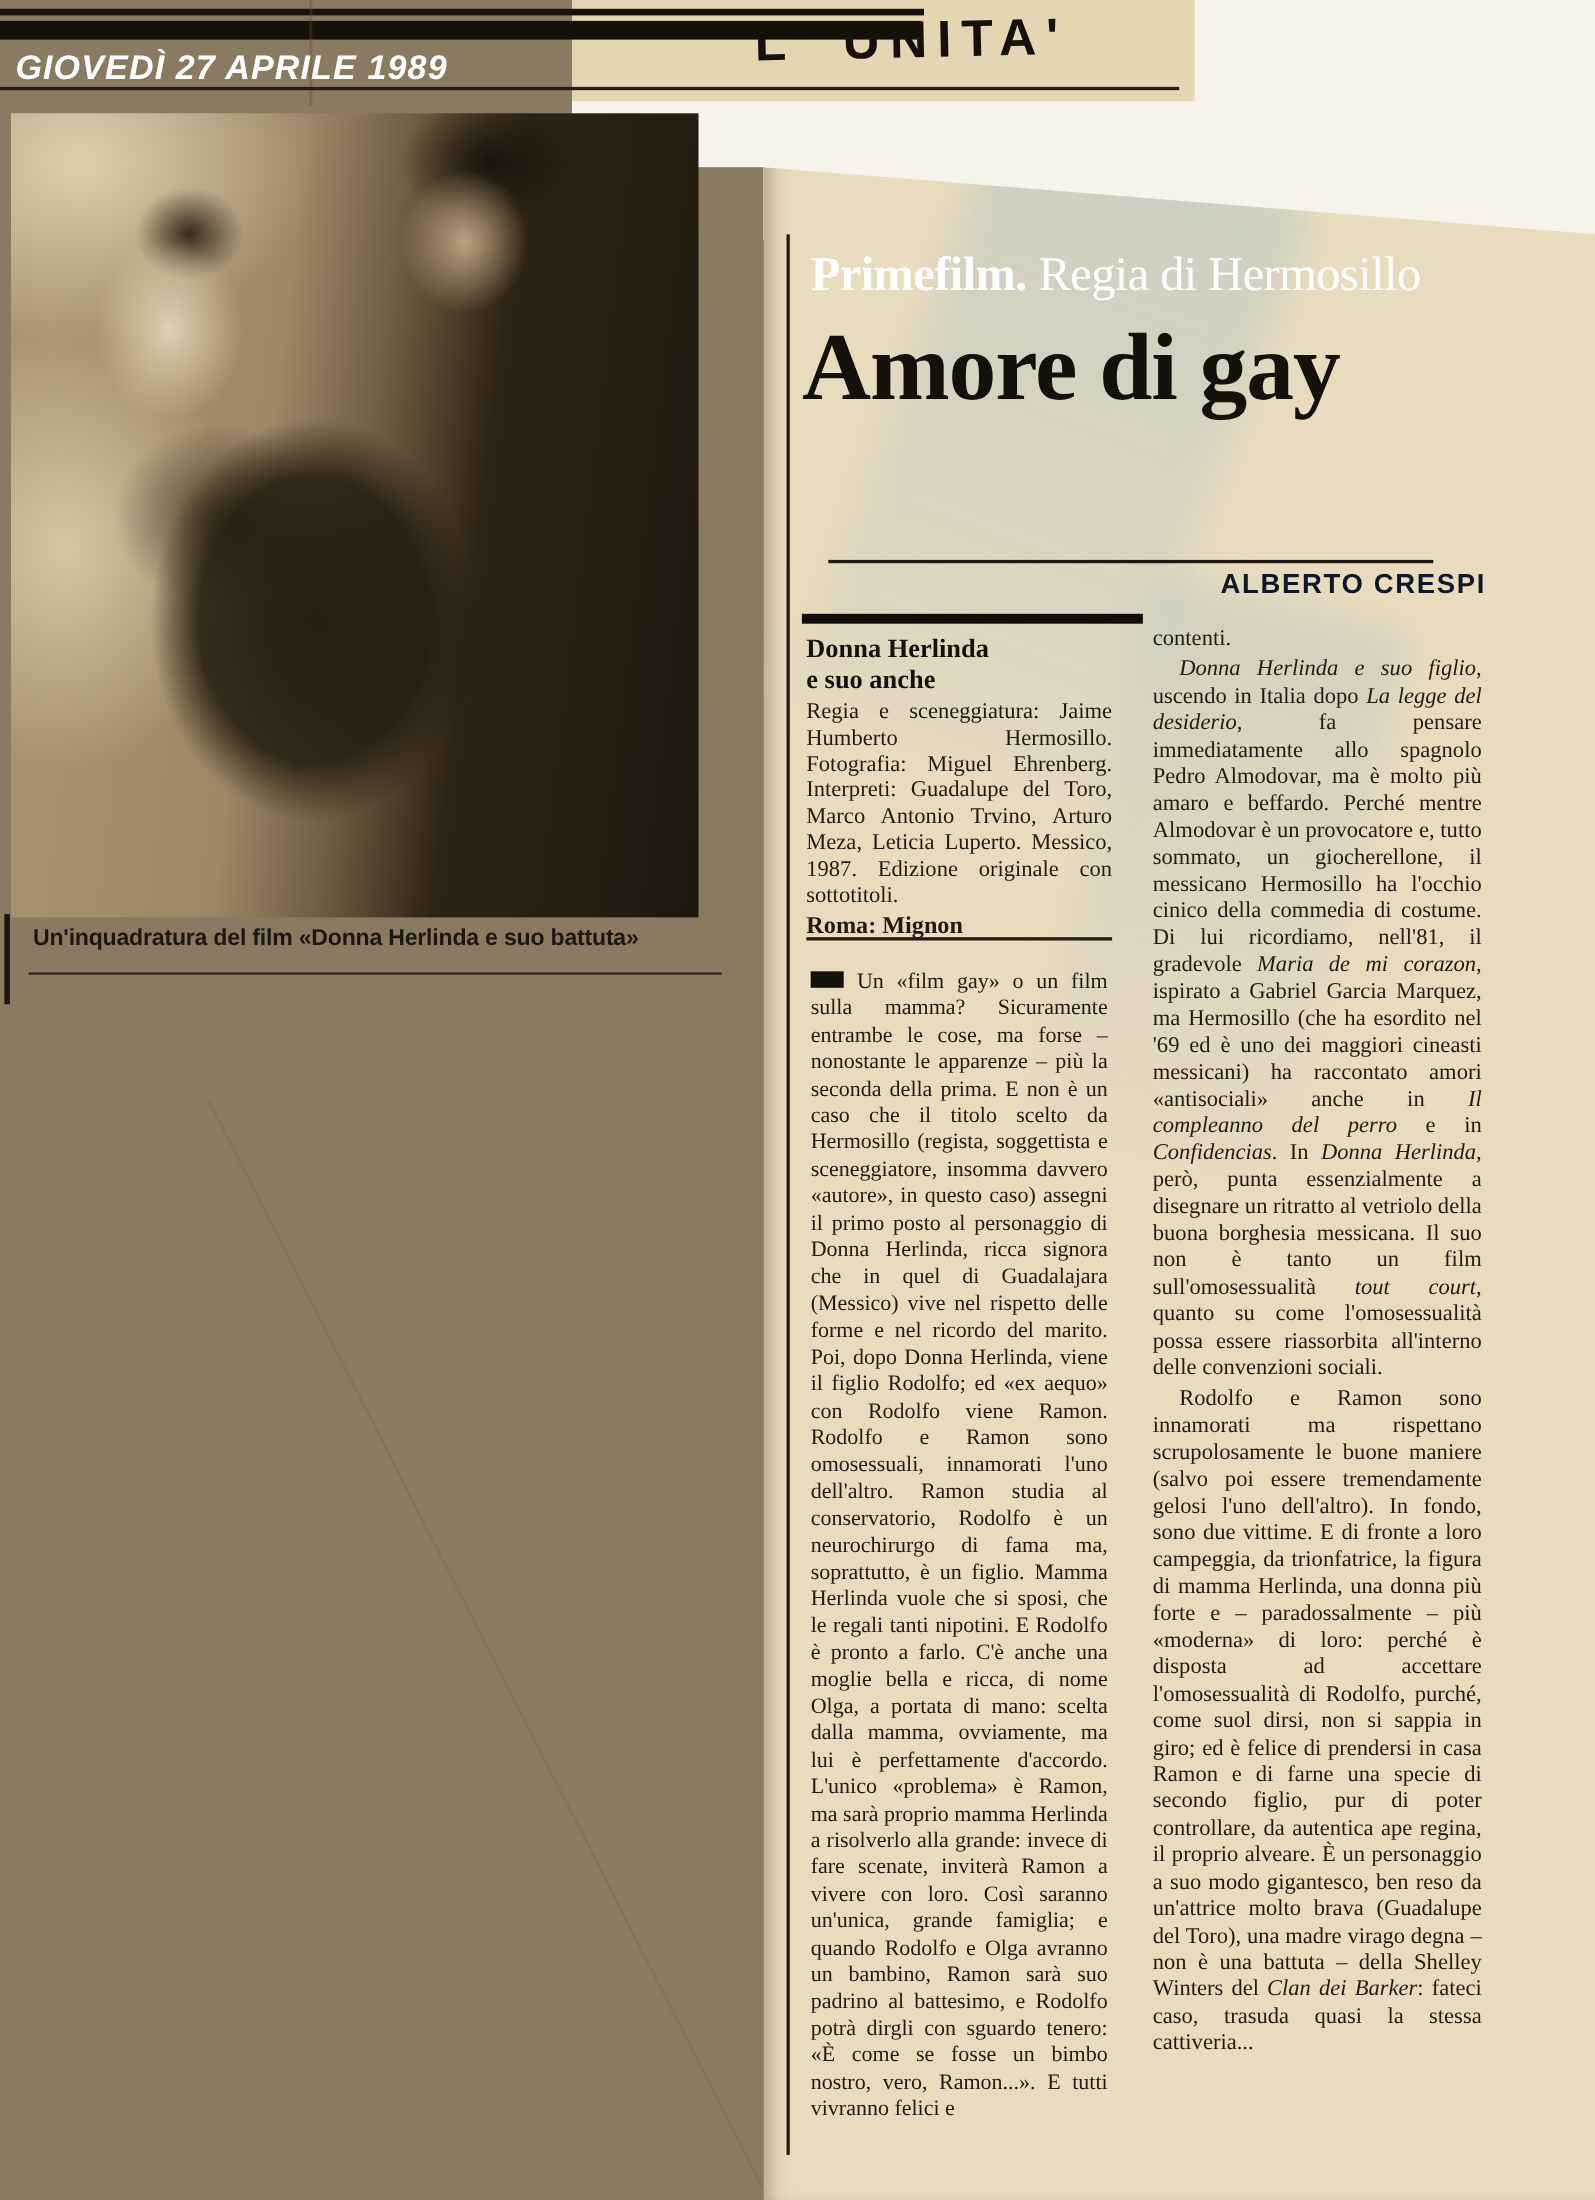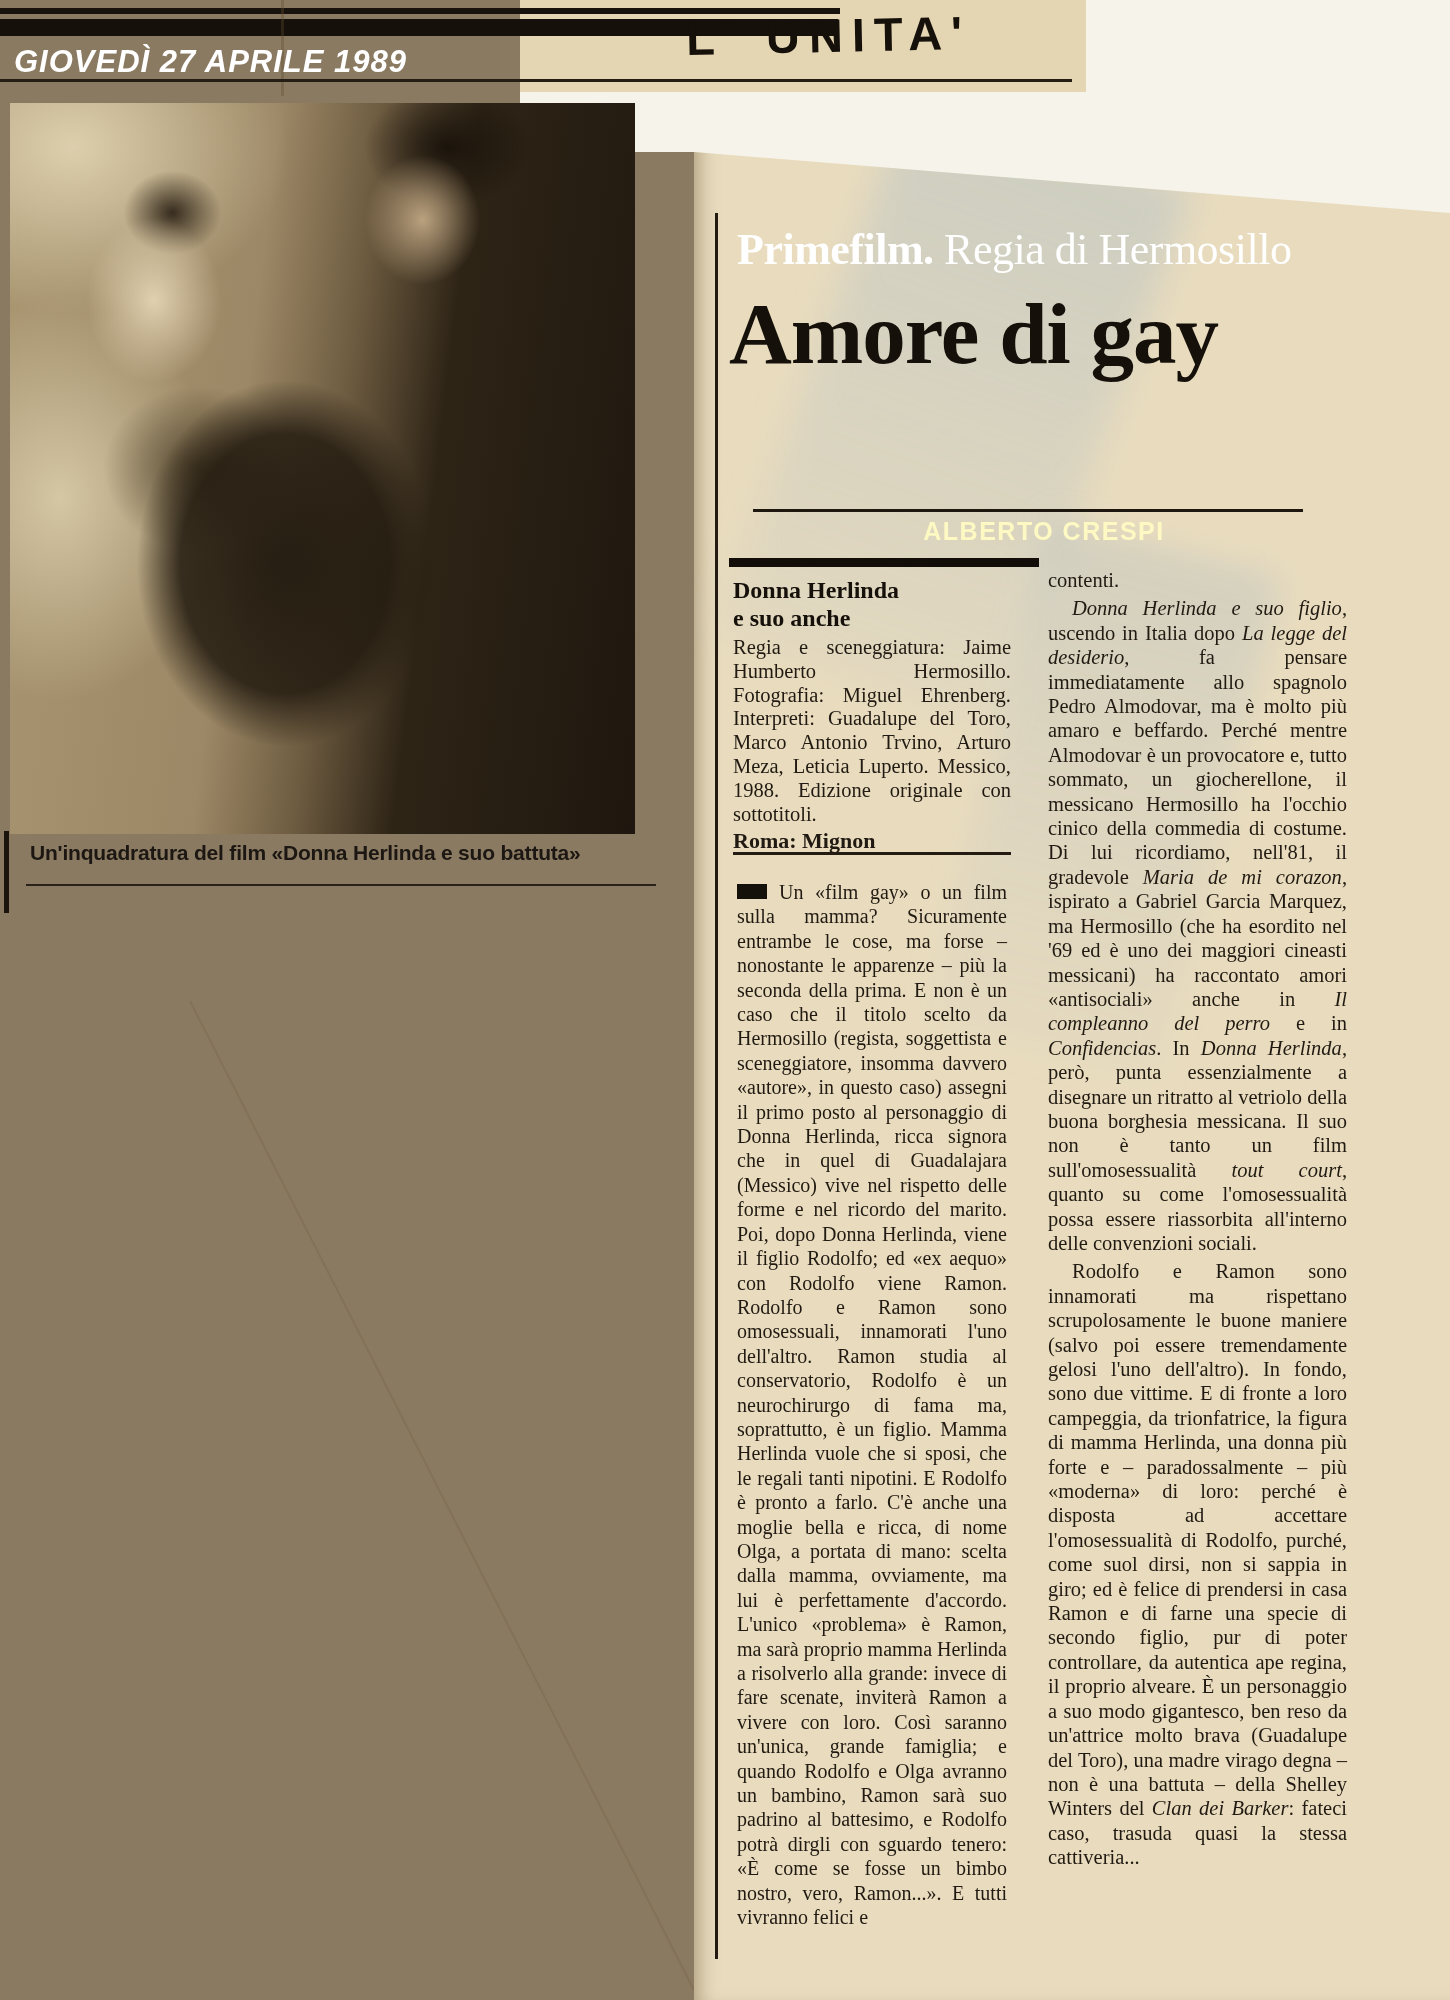--- a/index.html
+++ b/index.html
@@ -70,23 +70,23 @@
   }
   .v-rule{left:715px;top:213px;width:3px;height:1746px;background:#241c12;}
   .kicker{left:737px;top:224px;font-size:44px;letter-spacing:-.5px;color:#ffffff;white-space:nowrap;}
   .kicker .k-bold{font-weight:700;}
   .headline{
     left:729px;top:281px;width:650px;font-size:87px;line-height:106px;
     font-weight:700;letter-spacing:-1px;color:#16100a;
   }
   .byline-rule-thin{left:753px;top:509px;width:550px;height:3px;background:#1d1710;}
   .byline{
-    left:737px;top:517px;width:614px;text-align:center;
+    left:737px;top:517px;width:614px;text-align:right;
     font-family:"Liberation Sans",sans-serif;font-weight:700;font-size:25px;
-    letter-spacing:1.5px;color:#fef9c3;
+    letter-spacing:1.5px;color:#0f172a;
   }
   .byline-rule-thick{left:729px;top:558px;width:310px;height:9px;background:#120d08;}
   .credits{left:733px;top:576px;width:278px;}
   .credits-title{font-size:24px;font-weight:700;line-height:28px;color:#15100a;}
   .credits-body{font-size:20.5px;line-height:23.8px;text-align:justify;margin-top:4px;}
   .credits-venue{font-size:22px;font-weight:700;margin-top:2px;}
   .credits-rule{left:733px;top:852px;width:278px;height:2.5px;background:#241c12;}
   .body-col{text-align:justify;overflow:hidden;hyphens:auto;}
   .col-left{left:733px;top:876px;width:278px;height:1106px;font-size:20px;line-height:24.4px;}
   .col-right{left:1044px;top:564px;width:307px;height:1418px;font-size:20.5px;line-height:24.4px;}
@@ -135,21 +135,21 @@
     <div>Amore di gay</div>
   </div>
 
   <div class="abs byline-rule-thin"></div>
   <div class="abs byline">ALBERTO CRESPI</div>
   <div class="abs byline-rule-thick"></div>
 
   <div class="abs credits">
     <div class="credits-title">Donna Herlinda</div>
     <div class="credits-title">e suo anche</div>
-    <div class="credits-body">Regia e sceneggiatura: Jaime Humberto Hermosillo. Fotografia: Miguel Ehrenberg. Interpreti: Guadalupe del Toro, Marco Antonio Trvino, Arturo Meza, Leticia Luperto. Messico, 1988. Edizione originale con sottotitoli.</div>
+    <div class="credits-body">Regia e sceneggiatura: Jaime Humberto Hermosillo. Fotografia: Miguel Ehrenberg. Interpreti: Guadalupe del Toro, Marco Antonio Trvino, Arturo Meza, Leticia Luperto. Messico, 1987. Edizione originale con sottotitoli.</div>
     <div class="credits-venue">Roma: Mignon</div>
   </div>
   <div class="abs credits-rule"></div>
 
   <div class="abs body-col col-left">
       <p><span class="lead-square"></span><span>Un «film gay» o un film sulla mamma? Sicuramente entrambe le cose, ma forse – nonostante le apparenze – più la seconda della prima. E non è un caso che il titolo scelto da Hermosillo (regista, soggettista e sceneggiatore, insomma davvero «autore», in questo caso) assegni il primo posto al personaggio di Donna Herlinda, ricca signora che in quel di Guadalajara (Messico) vive nel rispetto delle forme e nel ricordo del marito. Poi, dopo Donna Herlinda, viene il figlio Rodolfo; ed «ex aequo» con Rodolfo viene Ramon. Rodolfo e Ramon sono omosessuali, innamorati l'uno dell'altro. Ramon studia al conservatorio, Rodolfo è un neurochirurgo di fama ma, soprattutto, è un figlio. Mamma Herlinda vuole che si sposi, che le regali tanti nipotini. E Rodolfo è pronto a farlo. C'è anche una moglie bella e ricca, di nome Olga, a portata di mano: scelta dalla mamma, ovviamente, ma lui è perfettamente d'accordo. L'unico «problema» è Ramon, ma sarà proprio mamma Herlinda a risolverlo alla grande: invece di fare scenate, inviterà Ramon a vivere con loro. Così saranno un'unica, grande famiglia; e quando Rodolfo e Olga avranno un bambino, Ramon sarà suo padrino al battesimo, e Rodolfo potrà dirgli con sguardo tenero: «È come se fosse un bimbo nostro, vero, Ramon...». E tutti vivranno felici e</span></p>
     </div>
   <div class="abs body-col col-right">
       <p><span>contenti.</span></p>
       <p class="indent"><span class="it">Donna Herlinda e suo figlio</span><span>, uscendo in Italia dopo </span><span class="it">La legge del desiderio</span><span>, fa pensare immediatamente allo spagnolo Pedro Almodovar, ma è molto più amaro e beffardo. Perché mentre Almodovar è un provocatore e, tutto sommato, un giocherellone, il messicano Hermosillo ha l'occhio cinico della commedia di costume. Di lui ricordiamo, nell'81, il gradevole </span><span class="it">Maria de mi corazon</span><span>, ispirato a Gabriel Garcia Marquez, ma Hermosillo (che ha esordito nel '69 ed è uno dei maggiori cineasti messicani) ha raccontato amori «antisociali» anche in </span><span class="it">Il compleanno del perro</span><span> e in </span><span class="it">Confidencias</span><span>. In </span><span class="it">Donna Herlinda</span><span>, però, punta essenzialmente a disegnare un ritratto al vetriolo della buona borghesia messicana. Il suo non è tanto un film sull'omosessualità </span><span class="it">tout court</span><span>, quanto su come l'omosessualità possa essere riassorbita all'interno delle convenzioni sociali.</span></p>

